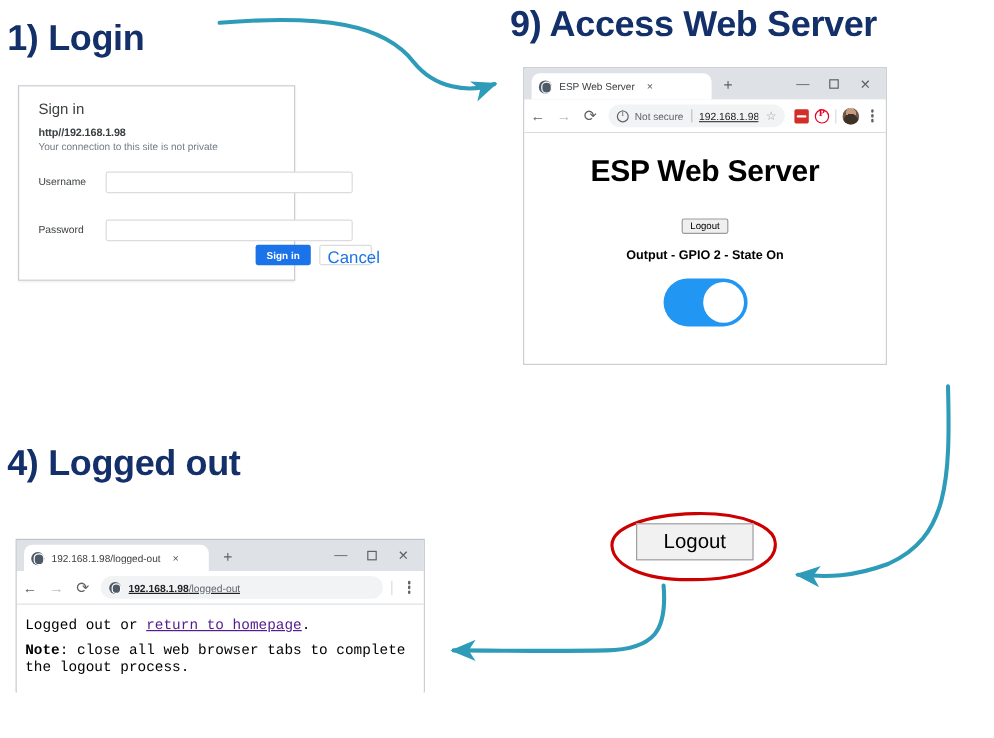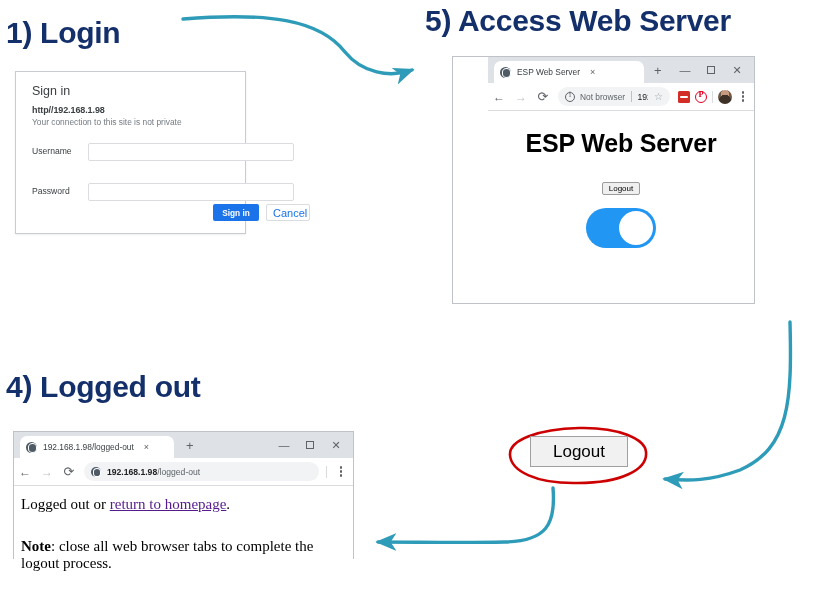--- a/index.html
+++ b/index.html
@@ -76,21 +76,21 @@
     border:none; border-radius:2px;
     font-size:8.3px; font-weight:bold;
     font-family:"Liberation Sans", sans-serif;
     cursor:pointer;
   }
   .btn-cancel {
     position:absolute; left:250px; top:132px;
     width:44px; height:17px;
     background:#ffffff; color:#1a73e8;
     border:1px solid #dadce0; border-radius:2px;
-    font-size:11px;
+    font-size:14px;
     font-family:"Liberation Sans", sans-serif;
     cursor:pointer;
   }
 
   
   .browser {
     position:absolute;
     background:#ffffff;
     border:1px solid #bfc3c7;
   }
@@ -190,20 +190,21 @@
   .omni-notsecure {
     font-size:8.4px; color:#5f6368; white-space:nowrap;
     font-family:"Liberation Sans", sans-serif;
   }
   .omni-sep {
     width:1px; height:11px; background:#bdc1c6; margin:0 6px;
   }
   .omni-url {
     font-size:8.6px; color:#202124; white-space:nowrap; overflow:hidden;
     font-family:"Liberation Sans", sans-serif;
+    text-decoration:underline;
   }
   .omni-url .dim { color:#5f6368; }
   .star-icon { font-size:10px; color:#9aa0a6; margin-left:auto; padding-left:6px; }
   .ext-icons { display:flex; align-items:center; gap:5px; padding:0 3px; }
   .ext-lastpass {
     width:12px; height:12px; background:#d32d27; border-radius:1.5px;
     position:relative;
   }
   .ext-lastpass::after {
     content:""; position:absolute; left:2px; top:5px; width:8px; height:2px;
@@ -261,25 +262,25 @@
     position:relative; cursor:pointer;
   }
   .esp-toggle .knob {
     position:absolute; right:3px; top:3px;
     width:34px; height:34px; border-radius:50%;
     background:#ffffff;
   }
 
   
   .lo-line {
-    font-family:Liberation Serif, serif;
-    font-size:15px; color:#000000;
+    font-family:Liberation Mono, monospace;
+    font-size:12px; color:#000000;
     margin:10px 0 0 7px;
   }
-  .lo-line.second { margin-top:25px; }
+  .lo-line.second { margin-top:7px; }
   .lo-link { color:#551a8b; text-decoration:underline; cursor:pointer; }
   .lo-note { font-weight:bold; }
 
   
   .standalone-logout {
     position:absolute; left:530px; top:436px;
     width:98px; height:31px;
     background:#f1f1f1;
     border:1px solid #a0a0a0;
     font-size:17px; color:#000000;
@@ -287,21 +288,21 @@
     display:flex; align-items:center; justify-content:center;
     cursor:pointer;
   }
 </style>
 </head>
 <body>
 
 <div class="stage">
 
   <div class="step-heading" id="h1">1) Login</div>
-  <div class="step-heading" id="h2">5) Access Web Server</div>
+  <div class="step-heading" id="h2">9) Access Web Server</div>
   <div class="step-heading" id="h4">4) Logged out</div>
 
   <svg class="arrow-layer" viewBox="0 0 828 615">
     <defs>
       <marker id="ah" markerWidth="7" markerHeight="7" refX="5.4" refY="3" orient="auto">
         <path d="M0,0.4 L6.2,3 L0,5.6 L1.7,3 Z" fill="#2e9cb8"></path>
       </marker>
     </defs>
 
     <path d="M183,19 C270,12 320,20 345,52 C362,73 390,78 412,70" fill="none" stroke="#2e9cb8" stroke-width="3.4" stroke-linecap="round" marker-end="url(#ah)"></path>
@@ -324,21 +325,21 @@
     </div>
     <div class="field-row pass">
       <div class="field-label">Password</div>
       <input class="field-input" type="password" value="" style="">
     </div>
 
     <button class="btn-signin">Sign in</button>
     <button class="btn-cancel">Cancel</button>
   </div>
 
-  <div class="browser" id="esp-browser" style="left:452px; top:56px; width:303px; height:248px;padding-left:35px;">
+  <div class="browser" id="esp-browser" style="left:436px; top:56px; width:303px; height:248px;">
 
     <div class="br-titlebar">
       <div class="br-tab" style="width:150px;">
         <span class="tab-favicon"></span>
         <span class="tab-title">ESP Web Server</span>
         <span class="tab-close">×</span>
       </div>
       <div class="tab-new" style="left:166px;">+</div>
       <div class="win-ctrls">
         <div class="win-btn">
@@ -352,50 +353,51 @@
           </div>
       </div>
     </div>
 
     <div class="br-toolbar">
       <div class="nav-btn">←</div>
       <div class="nav-btn disabled">→</div>
       <div class="nav-btn reload">⟳</div>
       <div class="omnibox">
         <span class="omni-info"></span>
-        <span class="omni-notsecure">Not browser</span>
+        <span class="omni-notsecure">Not secure</span>
         <span class="omni-sep"></span>
         <span class="omni-url">192.168.1.98</span>
         <span class="star-icon">☆</span>
       </div>
       <div class="ext-icons">
         <span class="ext-lastpass"></span>
         <span class="ext-pinterest"></span>
         <span class="ext-divider"></span>
         <span class="avatar"></span>
         <span class="kebab">
             <span></span>
             <span></span>
             <span></span>
           </span>
       </div>
     </div>
 
     <div class="br-content" style="height:192px;">
       <div class="esp-title">ESP Web Server</div>
       <button class="esp-logout">Logout</button>
+      <div class="esp-state">Output - GPIO 2 - State On</div>
       <div class="esp-toggle">
         <span class="knob"></span>
       </div>
     </div>
   </div>
 
   <div class="standalone-logout">Logout</div>
 
-  <div class="browser" id="lo-browser" style="left:13px; top:431px; width:341px; height:128px;">
+  <div class="browser" id="lo-browser" style="left:13px; top:449px; width:341px; height:128px;">
 
     <div class="br-titlebar">
       <div class="br-tab" style="width:154px;">
         <span class="tab-favicon"></span>
         <span class="tab-title">192.168.1.98/logged-out</span>
         <span class="tab-close">×</span>
       </div>
       <div class="tab-new" style="left:172px;">+</div>
       <div class="win-ctrls">
         <div class="win-btn">

